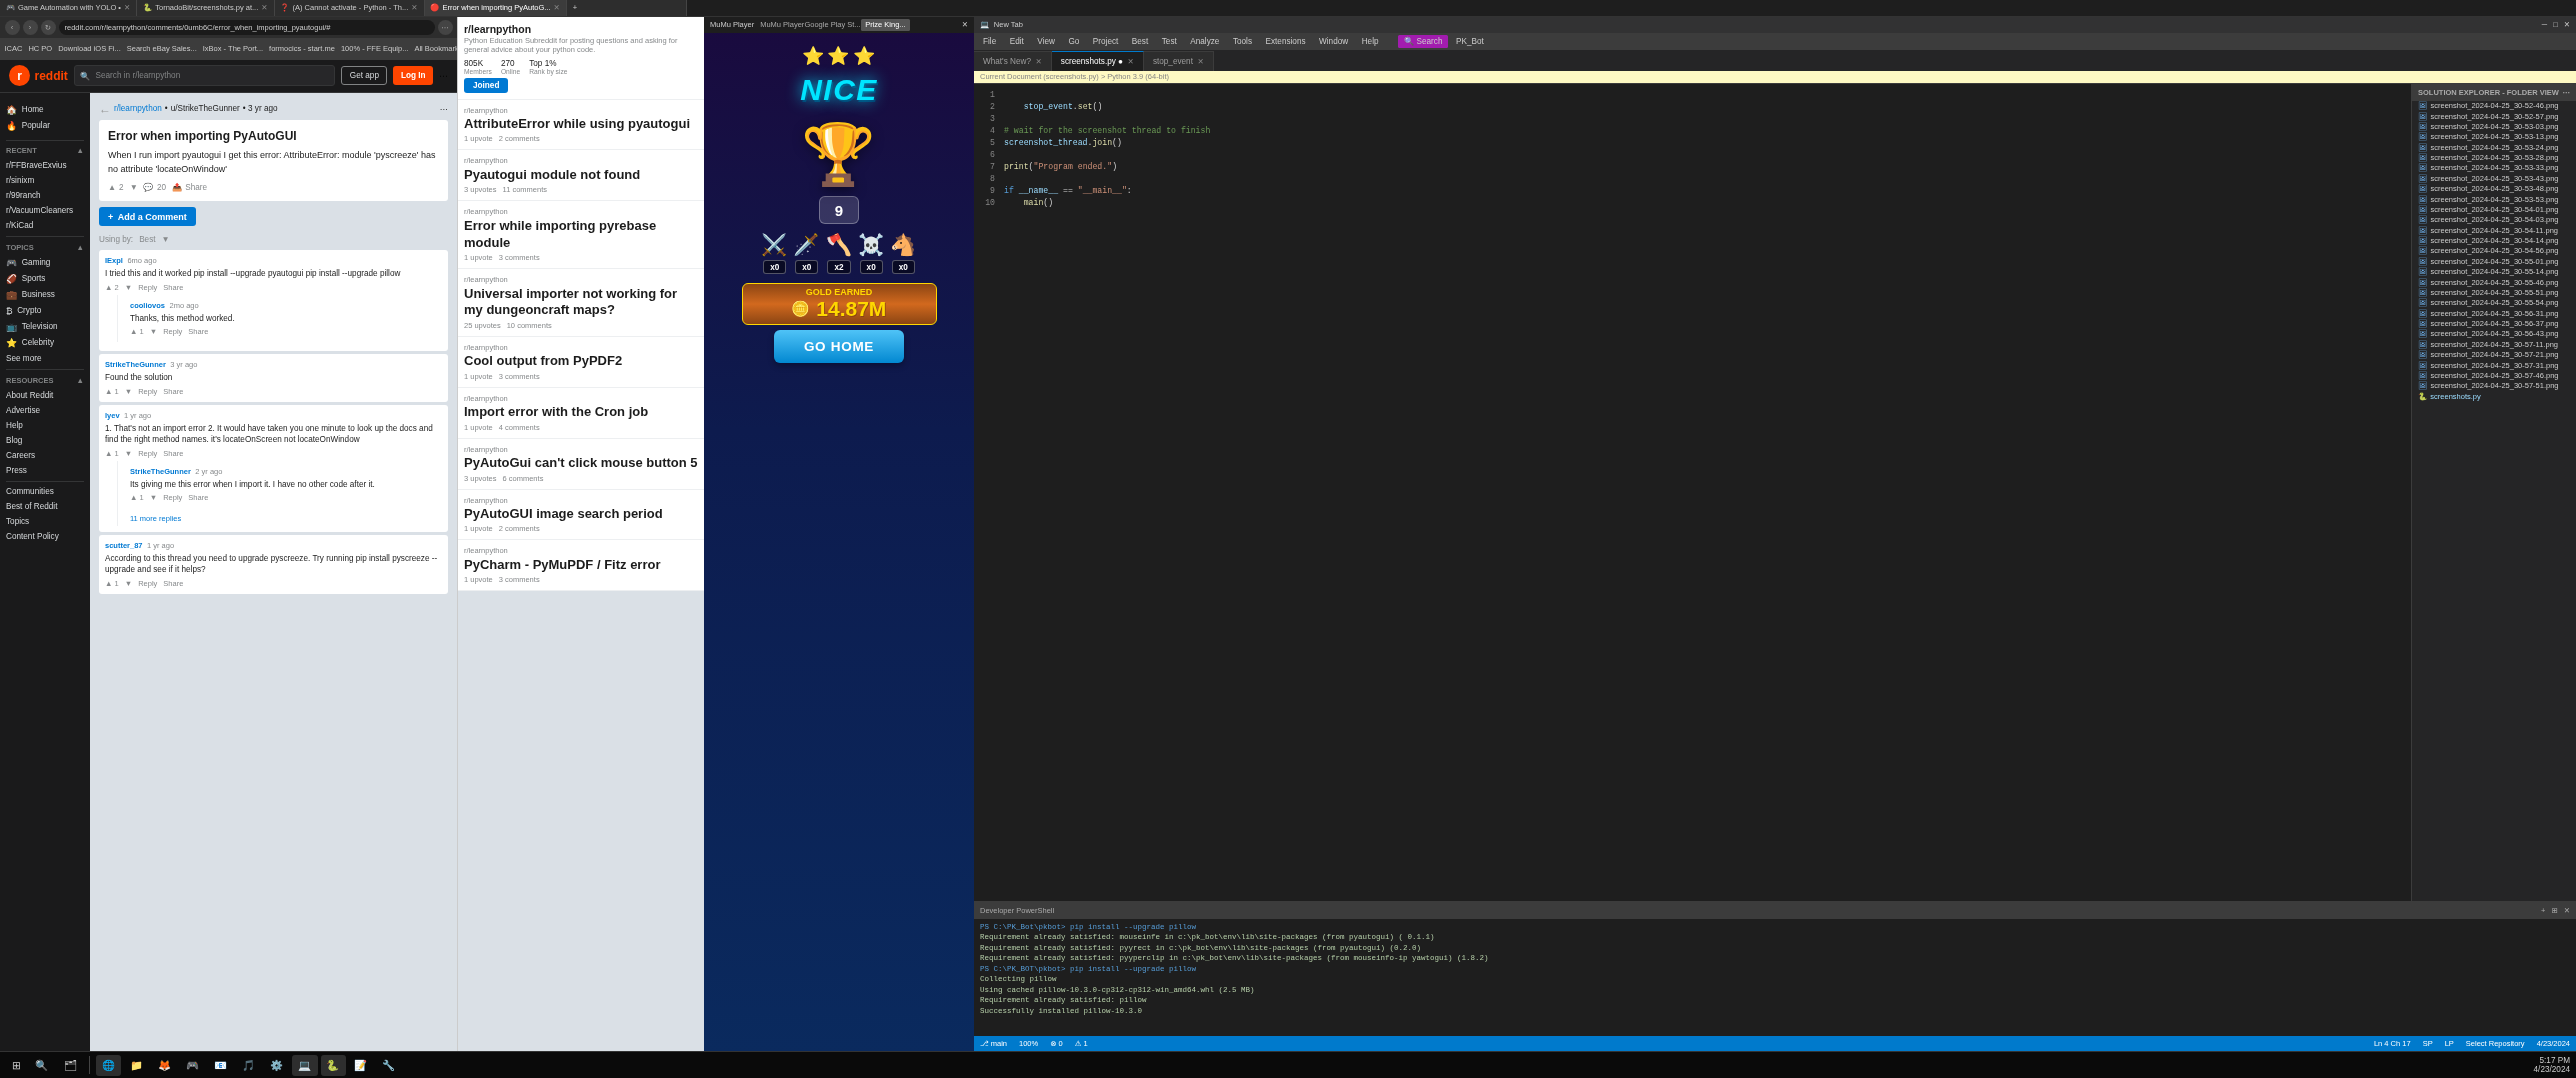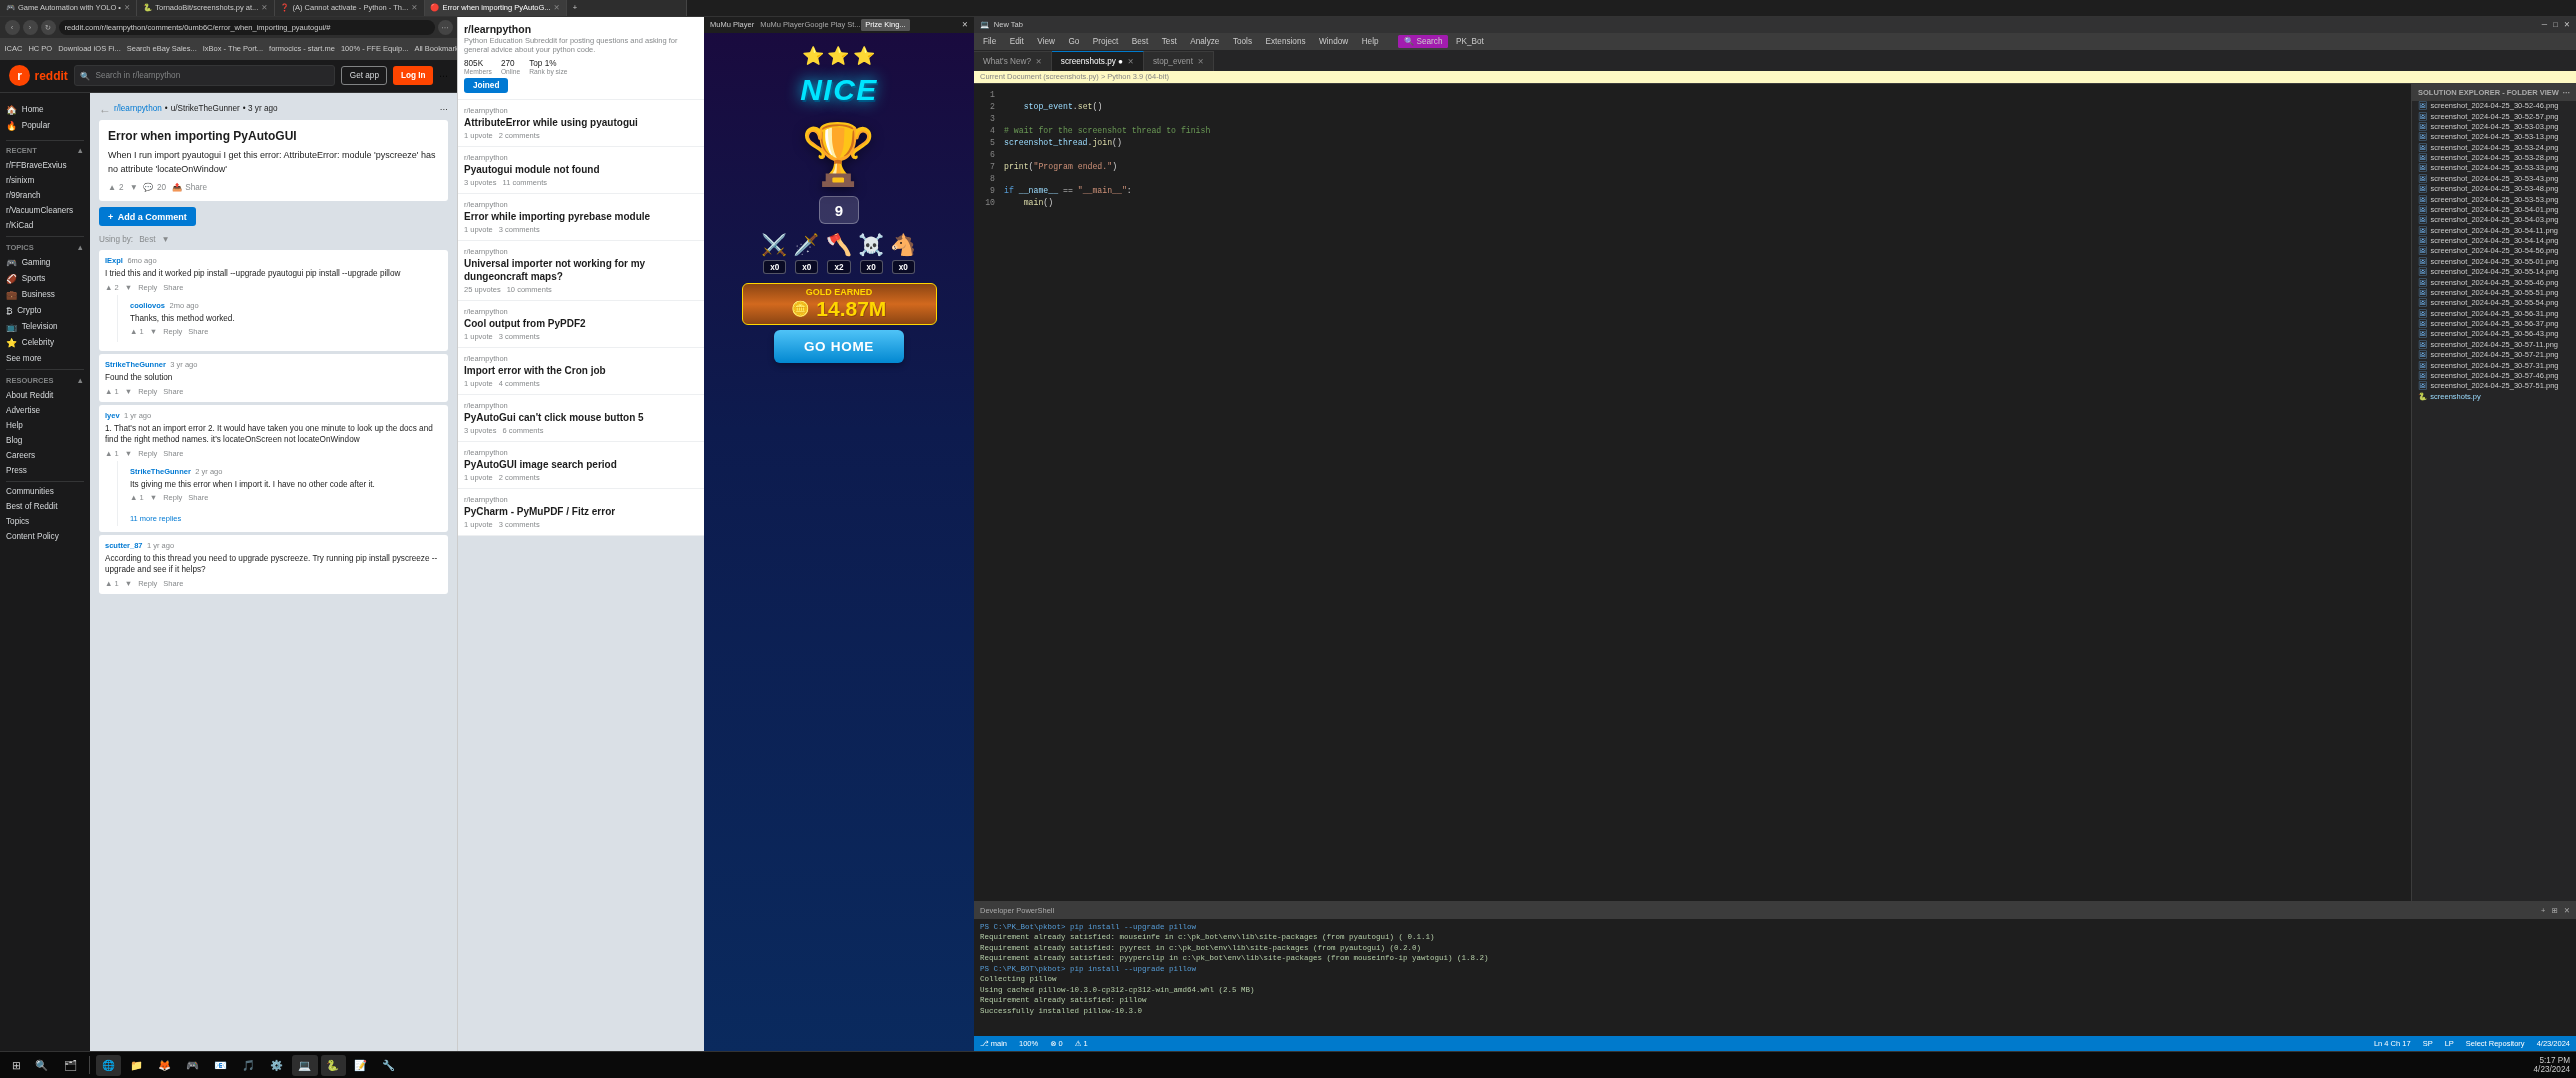--- a/index.html
+++ b/index.html
@@ -427,21 +427,21 @@
       border-bottom: 0.7px solid #edeff1;
       padding: 6px;
       cursor: pointer;
     }
     .post-preview-subreddit {
       font-size: 7.5px;
       color: #878a8c;
       margin-bottom: 1.5px;
     }
     .post-preview-title {
-      font-size: 10px;
+      font-size: 13px;
       font-weight: 600;
       color: #1c1c1c;
       line-height: 1.3;
     }
     .post-preview-meta {
       font-size: 7.5px;
       color: #878a8c;
       margin-top: 1.5px;
       display: flex;
       gap: 6px;

